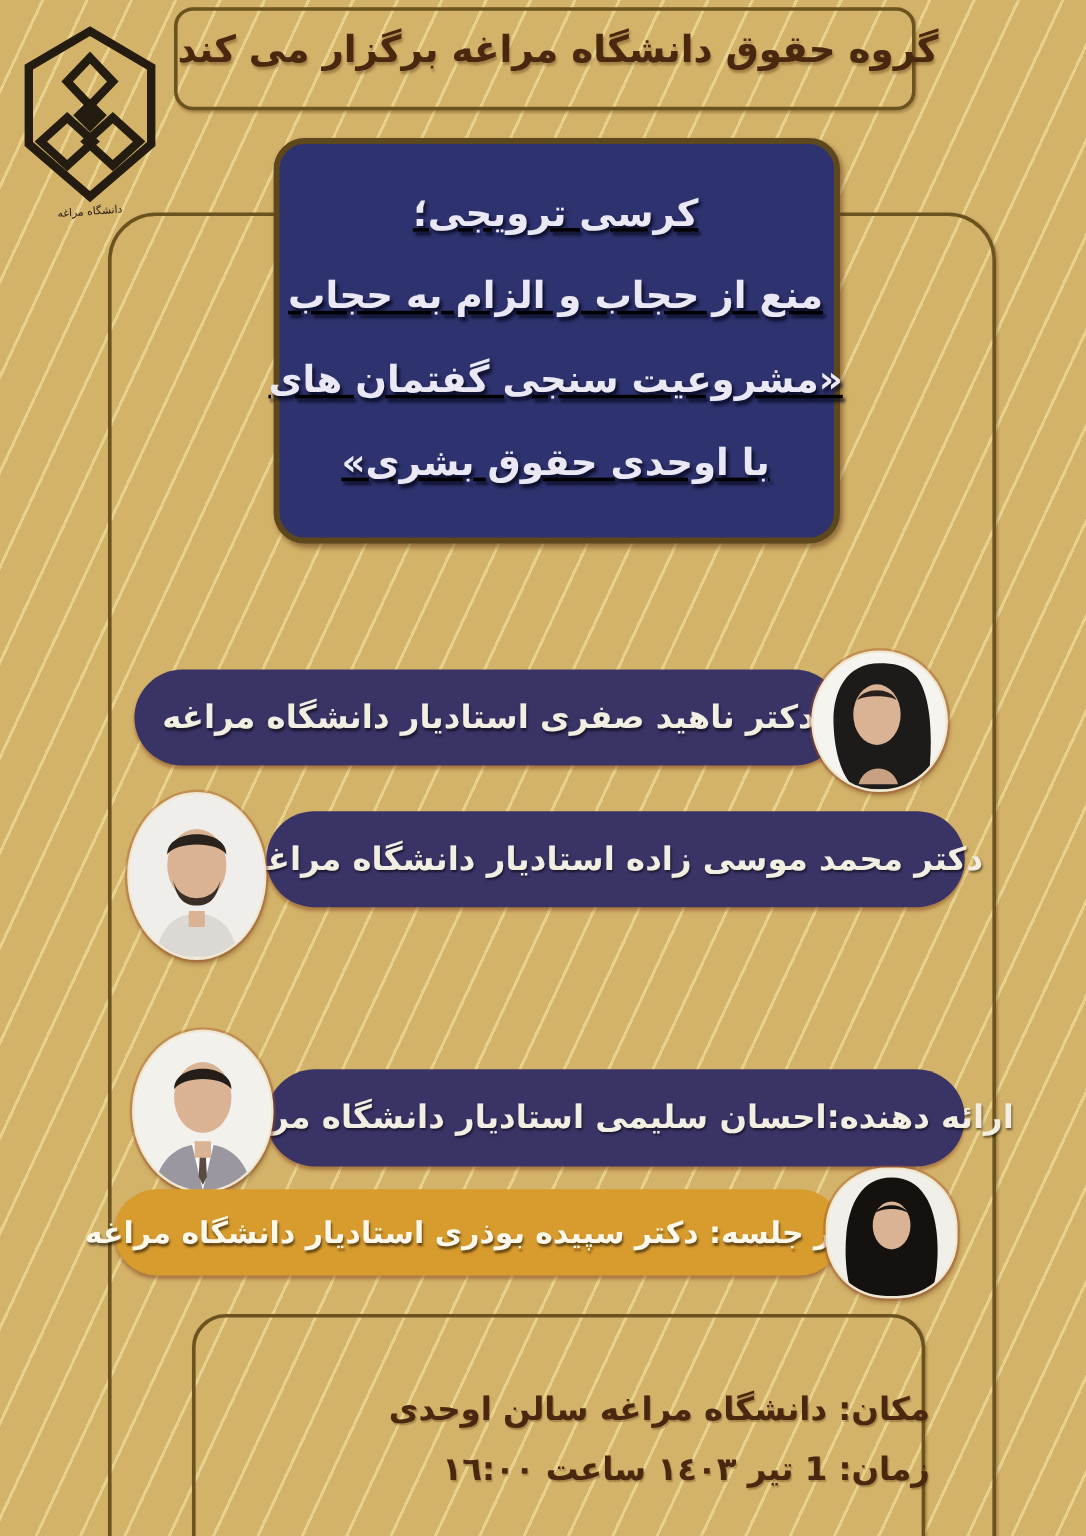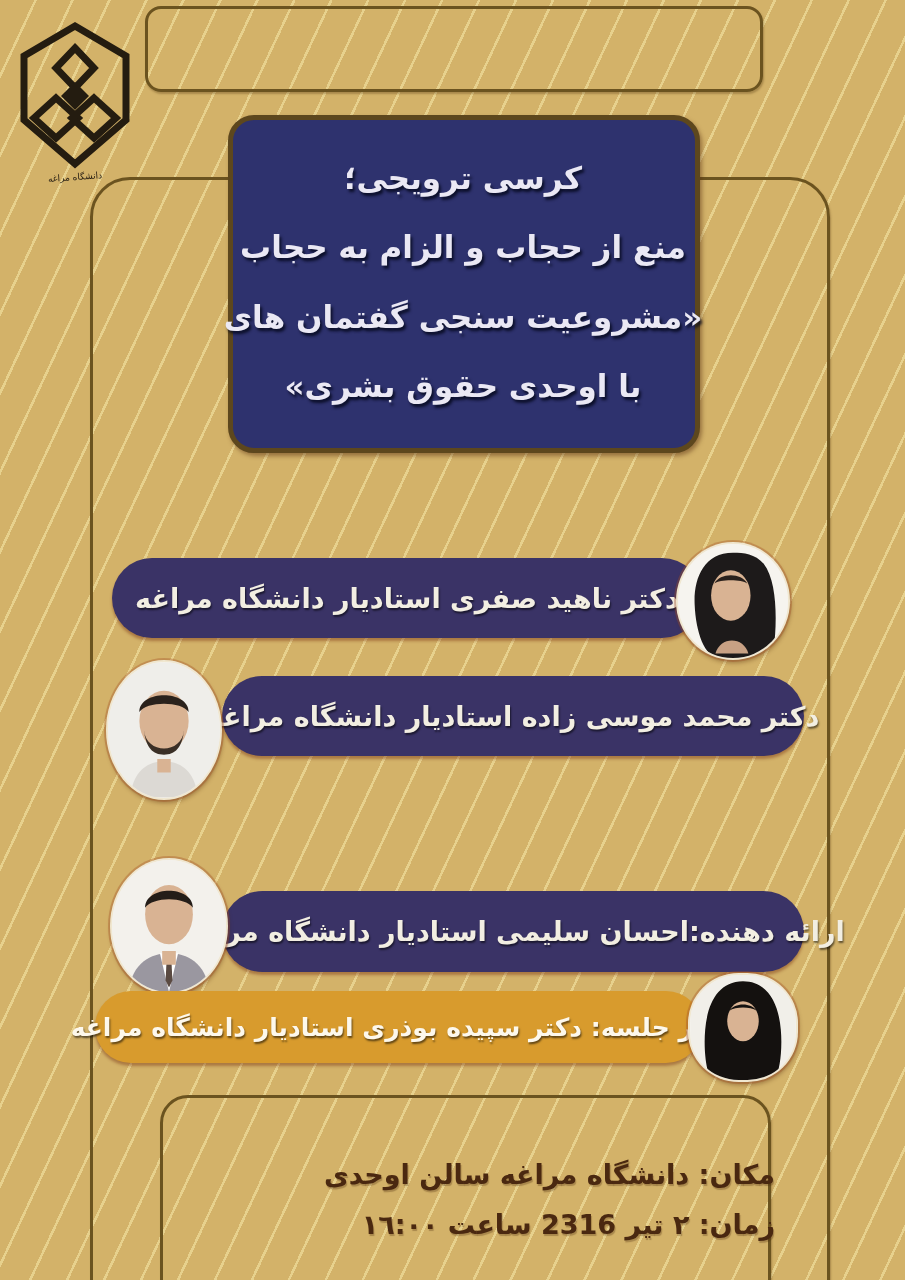--- a/index.html
+++ b/index.html
@@ -60,20 +60,21 @@
     left:228px;top:115px;width:472px;height:338px;
     background:#2e326e;
     border:5px solid #5d471d;
     border-radius:26px;
     box-shadow:2px 3px 4px rgba(90,50,20,0.5);
     display:flex;flex-direction:column;
     justify-content:space-evenly;
     align-items:center;
     padding:6px 6px 10px 4px;
     box-sizing:border-box;
+    text-decoration:underline;
   }
   .title-line{
     color:#eae8f4;font-size:31px;font-weight:bold;
     white-space:nowrap;
     text-shadow:2px 3px 3px rgba(5,8,28,0.85);
   }
   .critics-heading{
     position:absolute;
     left:90px;top:468px;width:734px;
     text-align:center;
@@ -132,20 +133,21 @@
     white-space:nowrap;
     text-shadow:1px 2px 1px rgba(70,35,10,0.3);
   }
 </style>
 </head>
 <body>
 
 <div class="poster">
 
   <div class="frame header-box"></div>
+  <div class="header-title">گروه حقوق دانشگاه مراغه برگزار می کند</div>
 
   <div class="logo">
     <svg viewBox="0 0 118 150">
       <g fill="none" stroke="#241c10" stroke-width="7" stroke-linejoin="miter">
         <path d="M59 6 L110 36 L110 100 L59 144 L8 100 L8 36 Z"></path>
         <path d="M59 28 L78 48 L59 68 L40 48 Z"></path>
         <path d="M40 78 L62 98 L40 118 L18 98 Z"></path>
         <path d="M78 78 L100 98 L78 118 L56 98 Z"></path>
       </g>
       <path d="M59 62 L73 76 L59 90 L45 76 Z" fill="#241c10"></path>
@@ -213,16 +215,16 @@
       <rect width="100" height="100" fill="#f1efe9"></rect>
       <path d="M50 6 C26 6 16 28 14 52 C12 74 16 100 22 100 L78 100 C84 100 88 74 86 52 C84 28 74 6 50 6 Z" fill="#14110f"></path>
       <ellipse cx="50" cy="44" rx="15" ry="19" fill="#d9b393"></ellipse>
       <path d="M37 34 C42 26 58 26 63 34 C57 30 43 30 37 34 Z" fill="#14110f"></path>
     </svg>
   </div>
 
   <div class="frame info-box"></div>
   <div class="info-lines">
     <div class="info-line">مکان:  دانشگاه مراغه سالن اوحدی</div>
-    <div class="info-line">زمان:  ٢ تیر 2316 ساعت ١٦:٠٠</div>
+    <div class="info-line">زمان:  1 تیر ١٤٠٣ ساعت ١٦:٠٠</div>
   </div>
 
 </div>
 
 </body></html>

